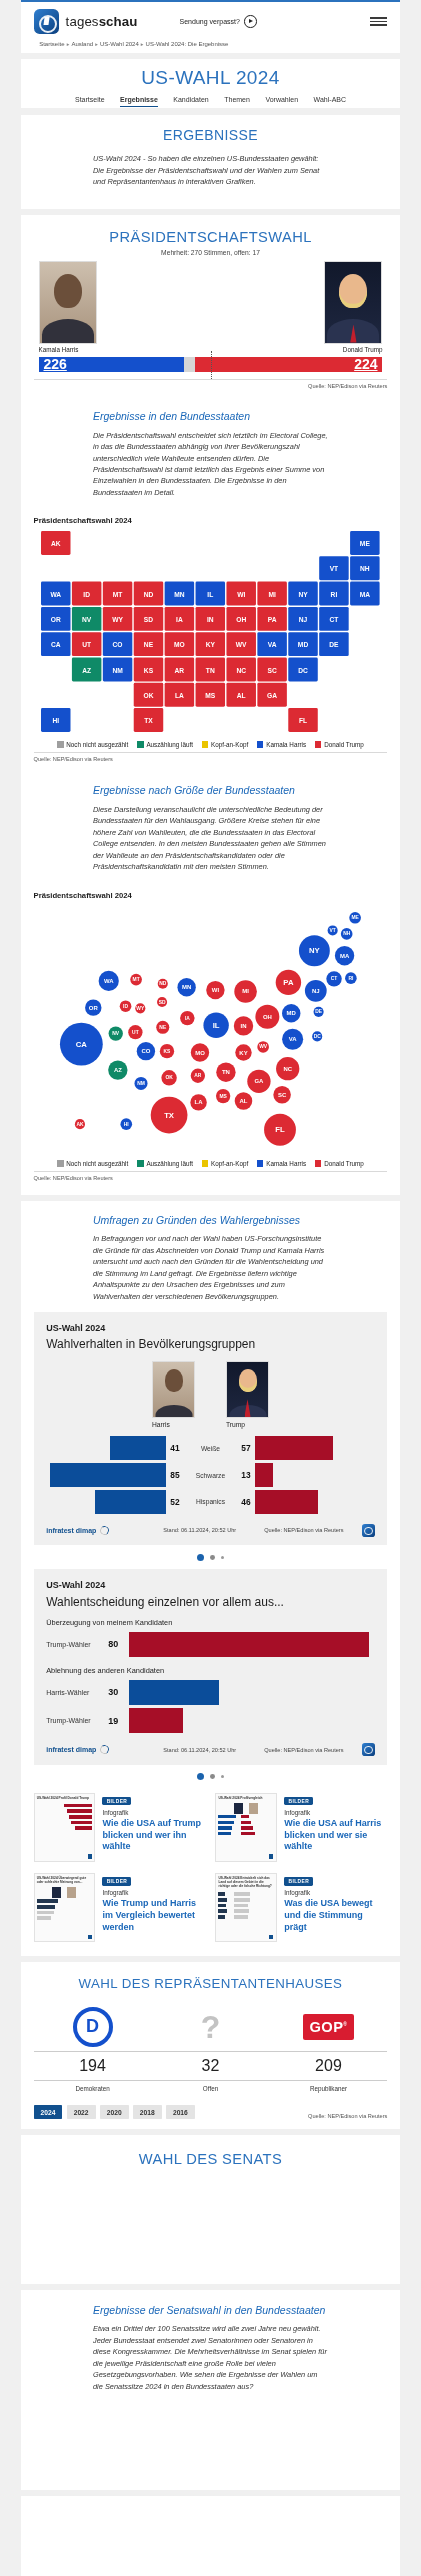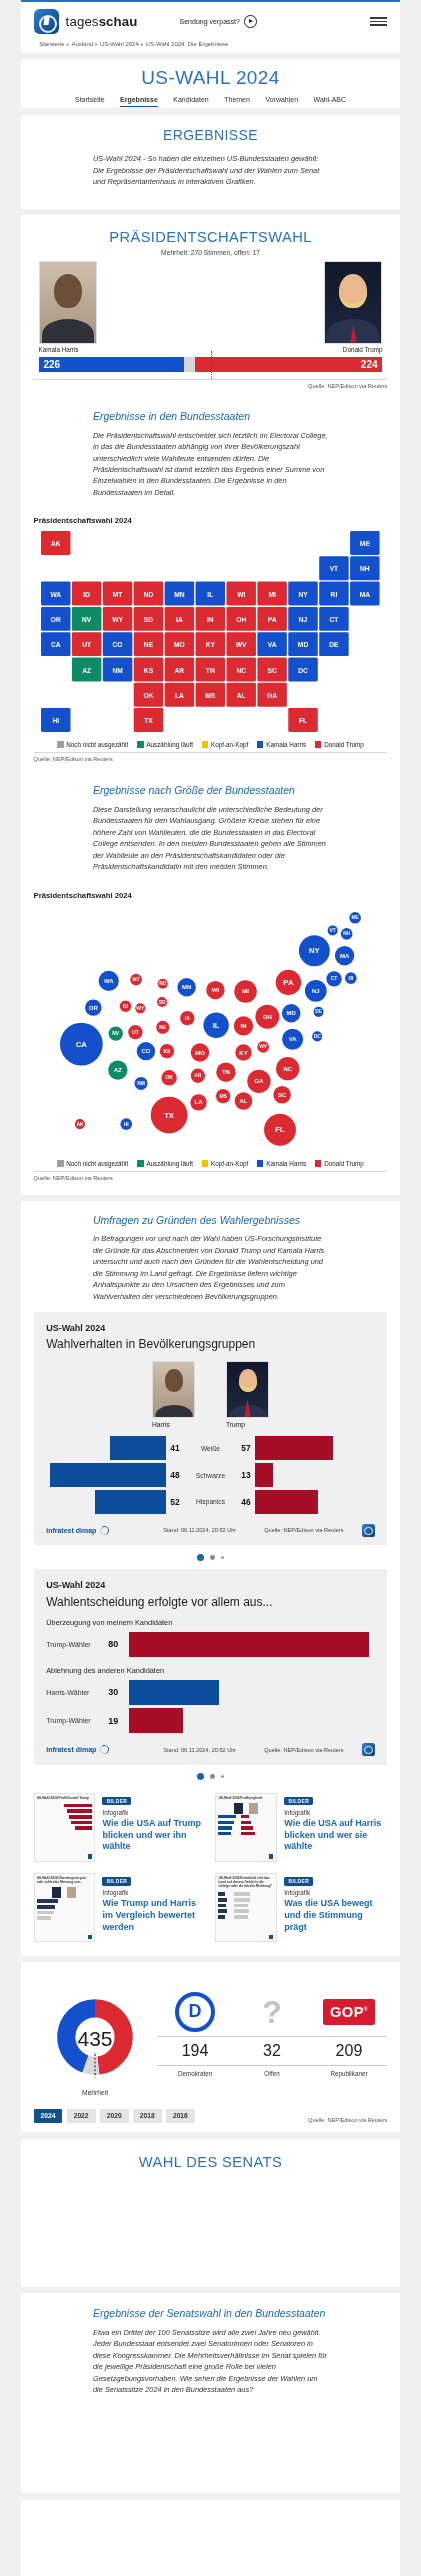--- a/index.html
+++ b/index.html
@@ -44,21 +44,21 @@
   .portrait.harris{background:linear-gradient(180deg,#cdbfae,#a8937d);}
   .portrait.harris .head{background:#6b4f3a;}
   .portrait.harris .body{background:#31313b;}
   .portrait.trump{background:linear-gradient(180deg,#11182b,#1e2740);}
   .portrait.trump .head{background:#e9b88c;box-shadow:0 -4.2px 0 0 #e8cf7c inset;}
   .portrait.trump .body{background:#2a3350;}
   .portrait.trump .tie{position:absolute;left:50%;bottom:0;transform:translateX(-50%);width:6.3px;height:18px;background:#c21f2c;clip-path:polygon(50% 0,100% 100%,0 100%);}
   .pr-names{display:flex;justify-content:space-between;padding:2.1px 17.6px 4.2px;font-size:6.3px;color:#222;}
   .result-bar{display:flex;height:15.5px;margin:0 17.6px;position:relative;}
   .rb-seg{height:100%;}
-  .rb-val{color:#fff;font-size:10px;font-weight:700;line-height:15.5px;}
+  .rb-val{color:#fff;font-size:14px;font-weight:700;line-height:15.5px;text-decoration:underline;}
   .rb-left{padding-left:4.9px;}
   .rb-right{padding-right:4.9px;text-align:right;}
   .majority-line{position:absolute;top:-6.3px;height:28px;border-left:1.4px dotted #555;}
   
   .legend{display:flex;justify-content:center;gap:9px;margin:7px 0 1.4px;flex-wrap:wrap;}
   .legend .li{display:flex;align-items:center;font-size:6.3px;color:#222;}
   .legend .sw{width:6.3px;height:6.3px;margin-right:2.8px;display:inline-block;}
   .mapwrap{text-align:center;margin-top:5.6px;}
   
   .gcard{background:#f0f0f0;margin:0 12.6px;padding:11.2px 12.6px 8.4px;}
@@ -490,21 +490,21 @@
           <div class="c1-cat">Weiße</div>
           <div class="c1-val">57</div>
           <div class="c1-barR">
             <div class="c1-bar" style="background: rgb(166, 14, 39); width: 64.7727%;"></div>
           </div>
         </div>
         <div class="c1-row">
           <div class="c1-barL">
             <div class="c1-bar" style="background: rgb(11, 77, 154); width: 96.5909%;"></div>
           </div>
-          <div class="c1-val">48</div>
+          <div class="c1-val">85</div>
           <div class="c1-cat">Schwarze</div>
           <div class="c1-val">13</div>
           <div class="c1-barR">
             <div class="c1-bar" style="background: rgb(166, 14, 39); width: 14.7727%;"></div>
           </div>
         </div>
         <div class="c1-row">
           <div class="c1-barL">
             <div class="c1-bar" style="background: rgb(11, 77, 154); width: 59.0909%;"></div>
           </div>
@@ -527,21 +527,21 @@
     </div>
   </div>
   <div class="dots">
       <span class="dot" style="width: 7px; height: 7px; background: rgb(27, 99, 173);"></span>
       <span class="dot" style="width: 4.9px; height: 4.9px; background: rgb(138, 138, 138);"></span>
       <span class="dot" style="width: 3.2px; height: 3.2px; background: rgb(154, 154, 154);"></span>
     </div>
 
   <div class="gcard">
     <div class="kicker">US-Wahl 2024</div>
-    <div class="gtitle">Wahlentscheidung erfolgte vor allem aus...</div>
+    <div class="gtitle">Wahlentscheidung einzelnen vor allem aus...</div>
     <div id="c2groups">
         <div class="c2-group">Überzeugung von meinem Kandidaten</div>
         <div class="c2-row">
           <div class="c2-label">Trump-Wähler</div>
           <div class="c2-val">80</div>
           <div class="c2-barwrap">
             <div class="c2-bar" style="background: rgb(166, 14, 39); width: 97.561%;"></div>
           </div>
         </div>
         <div class="c2-group">Ablehnung des anderen Kandidaten</div>
@@ -711,31 +711,22 @@
             </div>
           </div>
           <span style="position: absolute; right: 2.1px; bottom: 2.1px; width: 4.2px; height: 4.2px; background: rgb(17, 80, 142);"></span>
         </div>
         <div class="tbody"><span class="badge">BILDER</span><div class="ttype">Infografik</div><div class="ttitle">Was die USA bewegt und die Stimmung prägt</div></div>
       </div>
     </div>
 </div>
 
 <div class="box" style="padding-top:14px;">
+  <div class="h-center" style="font-size:13.3px;">WAHL DES REPRÄSENTANTENHAUSES</div>
   <div class="house-flex">
-    <div class="donut-col">
-      <svg id="donut" width="98" height="98" viewBox="0 0 140 140">
-          <circle cx="70" cy="70" r="41" fill="none" stroke="#dc2a33" stroke-width="26" stroke-dasharray="123.77152849936061 133.8390690950024" stroke-dashoffset="0" transform="rotate(-90 70 70)"></circle>
-          <circle cx="70" cy="70" r="41" fill="none" stroke="#d8d8d8" stroke-width="26" stroke-dasharray="18.950664650619807 238.6599329437432" stroke-dashoffset="-123.77152849936061" transform="rotate(-90 70 70)"></circle>
-          <circle cx="70" cy="70" r="41" fill="none" stroke="#1450cc" stroke-width="26" stroke-dasharray="114.88840444438259 142.72219314998043" stroke-dashoffset="-142.72219314998043" transform="rotate(-90 70 70)"></circle>
-          <line x1="70" y1="94" x2="70" y2="128" stroke="#555" stroke-width="2" stroke-dasharray="3 2.5"></line>
-          <text x="70" y="72" text-anchor="middle" dominant-baseline="central" font-size="30" fill="#222">435</text>
-        </svg>
-      <div class="mehrheit">Mehrheit</div>
-    </div>
     <div class="stat-cols">
       <div class="stat">
         <div class="ic">
             <span class="dlogo">D</span>
           </div>
         <div class="num">194</div>
         <div class="lbl">Demokraten</div>
       </div>
       <div class="stat">
         <div class="ic">

